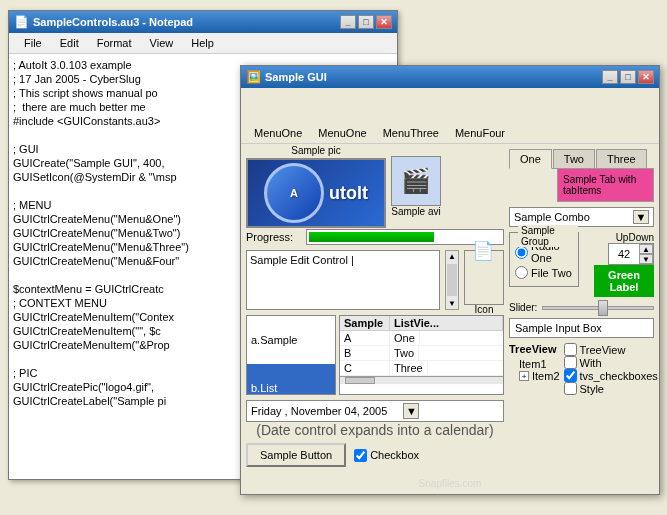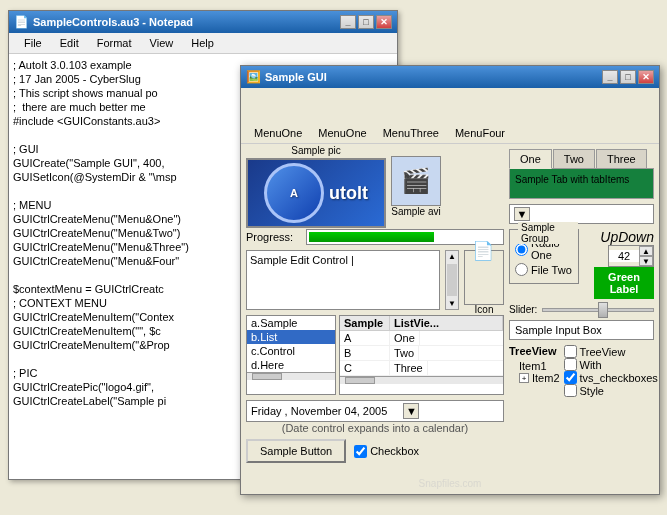--- a/index.html
+++ b/index.html
@@ -190,21 +190,21 @@
     .list-row {
       display: flex; gap: 3px; height: 80px;
     }
     .list-box {
       width: 90px;
       border: 1px solid #888;
       background: #fff;
       overflow: hidden;
     }
     .list-item {
-      padding: 1px 4px; cursor: pointer;
+      padding: 18px 4px; cursor: pointer;
     }
     .list-item.selected { background: #316ac5; color: #fff; }
     .listview-box {
       flex: 1;
       border: 1px solid #888;
       background: #fff;
       overflow: hidden;
     }
     .lv-header {
       display: flex;
@@ -217,21 +217,21 @@
       font-weight: bold;
     }
     .lv-row { display: flex; border-bottom: 1px solid #f0f0f0; }
     .lv-cell { padding: 1px 4px; border-right: 1px solid #f0f0f0; }
     .date-box {
       display: flex; align-items: center;
       border: 1px solid #888; background: #fff;
       padding: 2px 4px; gap: 16px; flex: 1;
     }
     .date-dropdown { width: 16px; height: 16px; background: #ece9d8; border: 1px solid #888; display: flex; align-items: center; justify-content: center; cursor: pointer; }
-    .date-expand-note { font-size: 11px; color: #555; text-align: center; }
+    .date-expand-note { font-size: 14px; color: #555; text-align: center; }
 
     
     .bottom-row {
       display: flex; gap: 8px; align-items: center;
     }
     .sample-button {
       border: 2px outset #ccc;
       background: #ece9d8;
       padding: 4px 12px;
       cursor: pointer;
@@ -248,23 +248,24 @@
       border-bottom: none;
       background: #d8d4c8;
       cursor: pointer;
       margin-right: 1px;
     }
     .tab-item.active { background: #ece9d8; border-bottom: 1px solid #ece9d8; margin-bottom: -1px; }
     .tab-content {
       border: 1px solid #999;
       border-top: none;
       padding: 5px;
-      background: #15803d;
+      background: #ec4899;
       font-size: 10px;
       min-height: 30px;
+      margin-left: 48px;
     }
 
     
     .combo-box {
       display: flex; align-items: center;
       border: 1px solid #888; background: #fff;
       padding: 2px 4px;
     }
     .combo-text { flex: 1; }
     .combo-btn { background: #ece9d8; border: 1px solid #888; width: 16px; display: flex; align-items: center; justify-content: center; cursor: pointer; }
@@ -278,23 +279,23 @@
     .group-label {
       position: absolute; top: -8px; left: 8px;
       background: #ece9d8; padding: 0 3px; font-size: 10px;
     }
     .radio-row { display: flex; align-items: center; gap: 3px; margin: 2px 0; }
 
     
     .updown-group {
       display: flex; flex-direction: column; align-items: flex-end;
     }
-    .updown-label { font-size: 14px; font-style: italic; }
+    .updown-label { font-size: 10px; }
     .updown-control {
-      display: flex; align-items: center;
+      display: flex; 
       border: 1px solid #888;
       margin-left: 24px;
     }
     .updown-input { width: 30px; border: none; text-align: center; background: #fff; }
     .updown-btns { display: flex; flex-direction: column; }
     .updown-btn { height: 10px; width: 14px; background: #e8e8e8; border: 1px solid #999; display: flex; align-items: center; justify-content: center; font-size: 8px; cursor: pointer; }
 
     
     .green-label {
       background: #00aa00;
@@ -522,20 +523,21 @@
       <div>
         <div class="tab-bar">
           <div class="tab-item active">One</div>
           <div class="tab-item">Two</div>
           <div class="tab-item">Three</div>
         </div>
         <div class="tab-content">Sample Tab with tabItems</div>
       </div>
 
       <div class="combo-box">
+        <span class="combo-text">Sample Combo</span>
         <div class="combo-btn">▼</div>
       </div>
 
       <div class="right-group-row">
         <div style="flex:1;position:relative;">
           <div class="group-box">
             <span class="group-label">Sample Group</span>
             <div class="radio-row">
               <input type="radio" name="grp" checked="" style="">
               <span>Radio One</span>

